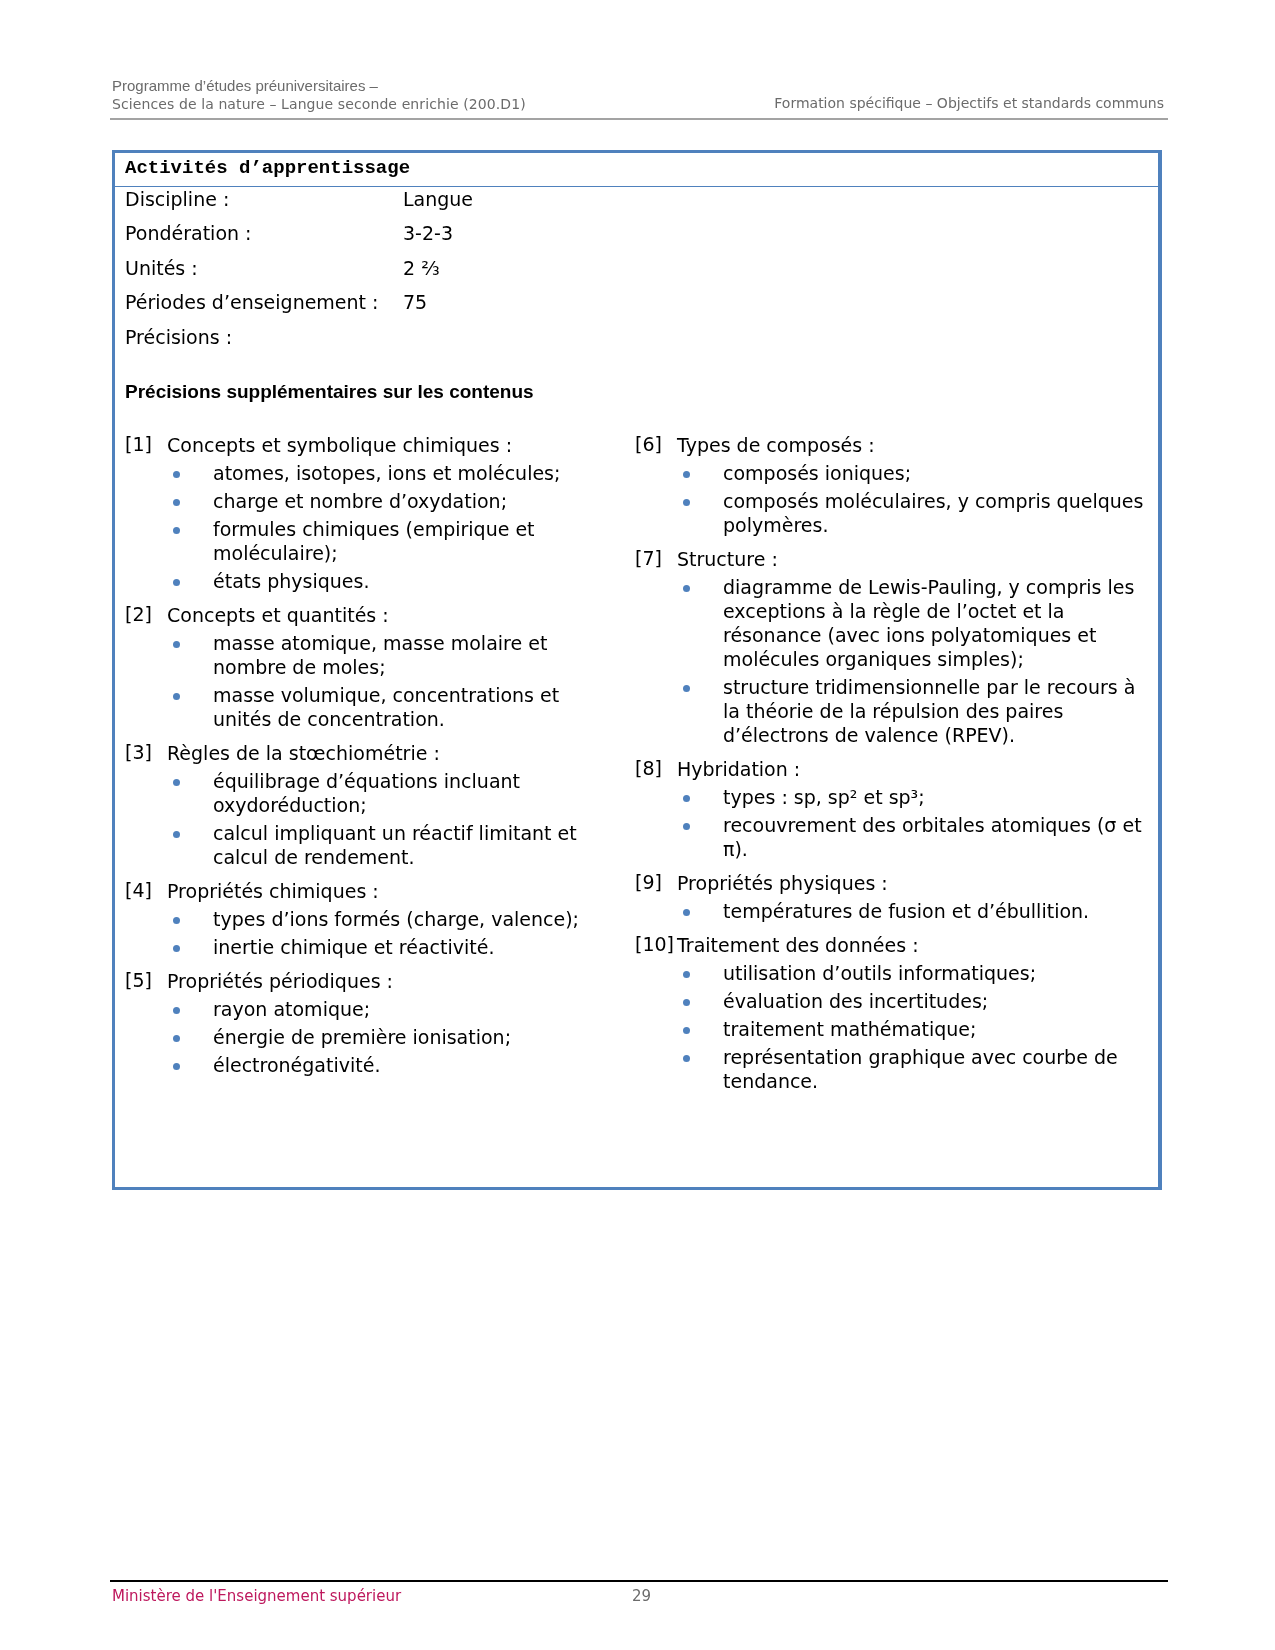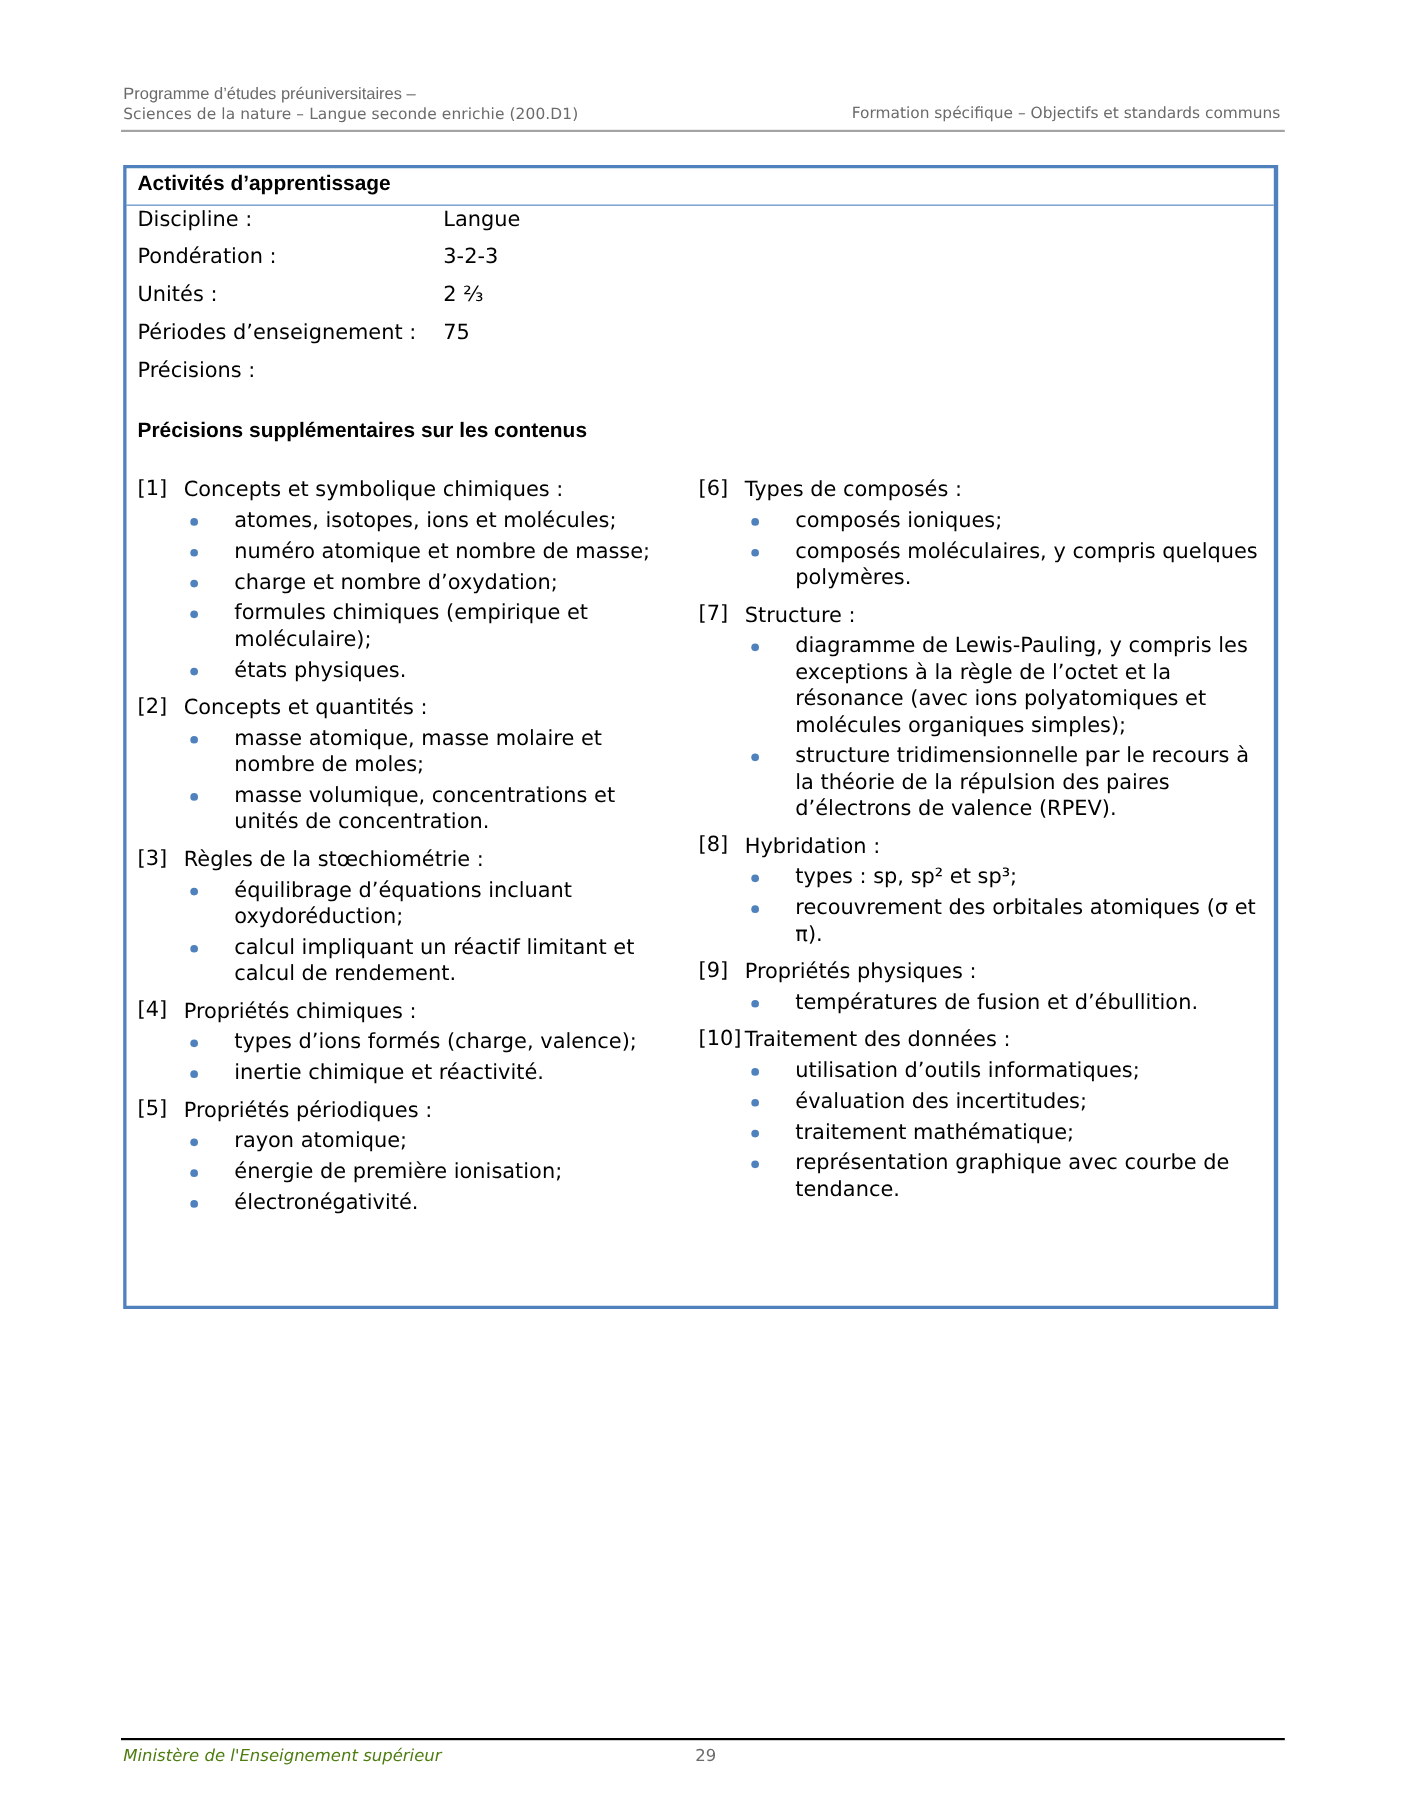--- a/index.html
+++ b/index.html
@@ -2,36 +2,36 @@
 <html><head>
 <meta charset="utf-8">
 <style>
   html, body { margin: 0; padding: 0; background: #ffffff; }
   body { width: 1275px; height: 1650px; position: relative; font-family: "DejaVu Sans", sans-serif; color: #000; }
   .header { position: absolute; left: 110px; top: 74px; width: 1058px; height: 44px; border-bottom: 2px solid #a3a3a3; }
   .header .left { position: absolute; left: 2px; top: 2px; font-size: 15px; color: #6b6b6b; line-height: 19px; font-family: "Liberation Sans", sans-serif; }
   .header .left .l2 { font-family: "DejaVu Sans", sans-serif; font-size: 14px; letter-spacing: 0.1px; }
   .header .right { position: absolute; right: 4px; top: 21px; font-size: 14px; color: #6b6b6b; }
   .box { position: absolute; left: 112px; top: 150px; width: 1050px; height: 1040px; border: 3px solid #4f81bd; border-right-width: 4px; box-sizing: border-box; }
-  .box-title { height: 33px; border-bottom: 1.5px solid #4f81bd; font-family: Liberation Sans, sans-serif; font-weight: bold; font-size: 19px; padding-left: 10px; line-height: 30px; }
+  .box-title { height: 33px; border-bottom: 1.5px solid #4f81bd; font-family: Liberation Mono, monospace; font-weight: bold; font-size: 19px; padding-left: 10px; line-height: 30px; }
   .info-row { position: absolute; left: 10px; font-size: 19px; height: 24px; line-height: 24px; }
   .info-row .lbl { display: inline-block; width: 278px; }
   .info-row .val { display: inline-block; }
   .section-head { position: absolute; left: 10px; top: 228px; font-family: "Liberation Sans", sans-serif; font-weight: bold; font-size: 19px; }
   .col { position: absolute; top: 280px; font-size: 19px; }
   .col.left { left: 10px; width: 490px; }
   .col.right { left: 520px; width: 510px; }
   .item { position: relative; margin-bottom: 10px; }
   .item .num { position: absolute; left: 0; top: 0; width: 42px; }
   .item .title { padding-left: 42px; line-height: 24px; }
   .bullets { list-style: none; margin: 0; padding: 0; }
   .bullets li { position: relative; padding-left: 88px; line-height: 24px; margin-top: 4px; }
   .bullets li .dot { position: absolute; left: 48px; top: 10px; width: 7px; height: 7px; border-radius: 50%; background: #4f81bd; }
   .footer { position: absolute; left: 110px; top: 1580px; width: 1058px; border-top: 2px solid #000; }
-  .footer .ftext { position: absolute; left: 2px; top: 5px; font-size: 15px; color: #4d7c0f; font-style: italic; }
+  .footer .ftext { position: absolute; left: 2px; top: 5px; font-size: 15px; color: #be185d; }
   .footer .pnum { position: absolute; left: 522px; top: 5px; font-size: 15px; color: #6b6b6b; }
 </style>
 </head>
 <body>
 
 <div class="header">
   <div class="left">
     <div>Programme d’études préuniversitaires –</div>
     <div class="l2">Sciences de la nature – Langue seconde enrichie (200.D1)</div>
   </div>
@@ -58,21 +58,20 @@
   </div>
 
   <div class="section-head">Précisions supplémentaires sur les contenus</div>
 
   <div class="col left">
     <div class="item">
       <span class="num">[1]</span>
       <div class="title">Concepts et symbolique chimiques :</div>
       <ul class="bullets">
         <li><span class="dot"></span><span>atomes, isotopes, ions et molécules;</span></li>
-        <li><span class="dot"></span><span>numéro atomique et nombre de masse;</span></li>
         <li><span class="dot"></span><span>charge et nombre d’oxydation;</span></li>
         <li><span class="dot"></span><span>formules chimiques (empirique et moléculaire);</span></li>
         <li><span class="dot"></span><span>états physiques.</span></li>
       </ul>
     </div>
     <div class="item">
       <span class="num">[2]</span>
       <div class="title">Concepts et quantités :</div>
       <ul class="bullets">
         <li><span class="dot"></span><span>masse atomique, masse molaire et nombre de moles;</span></li>

